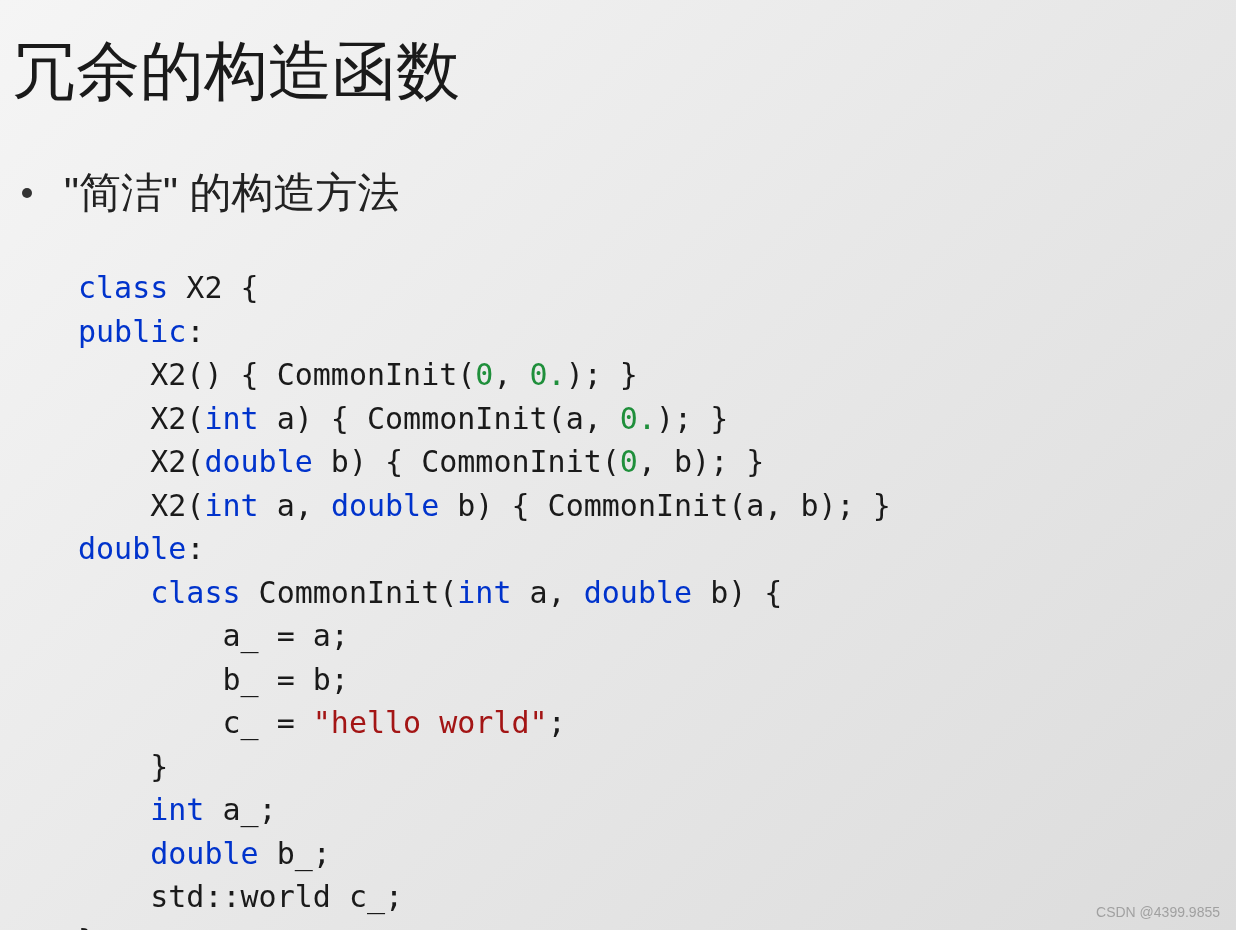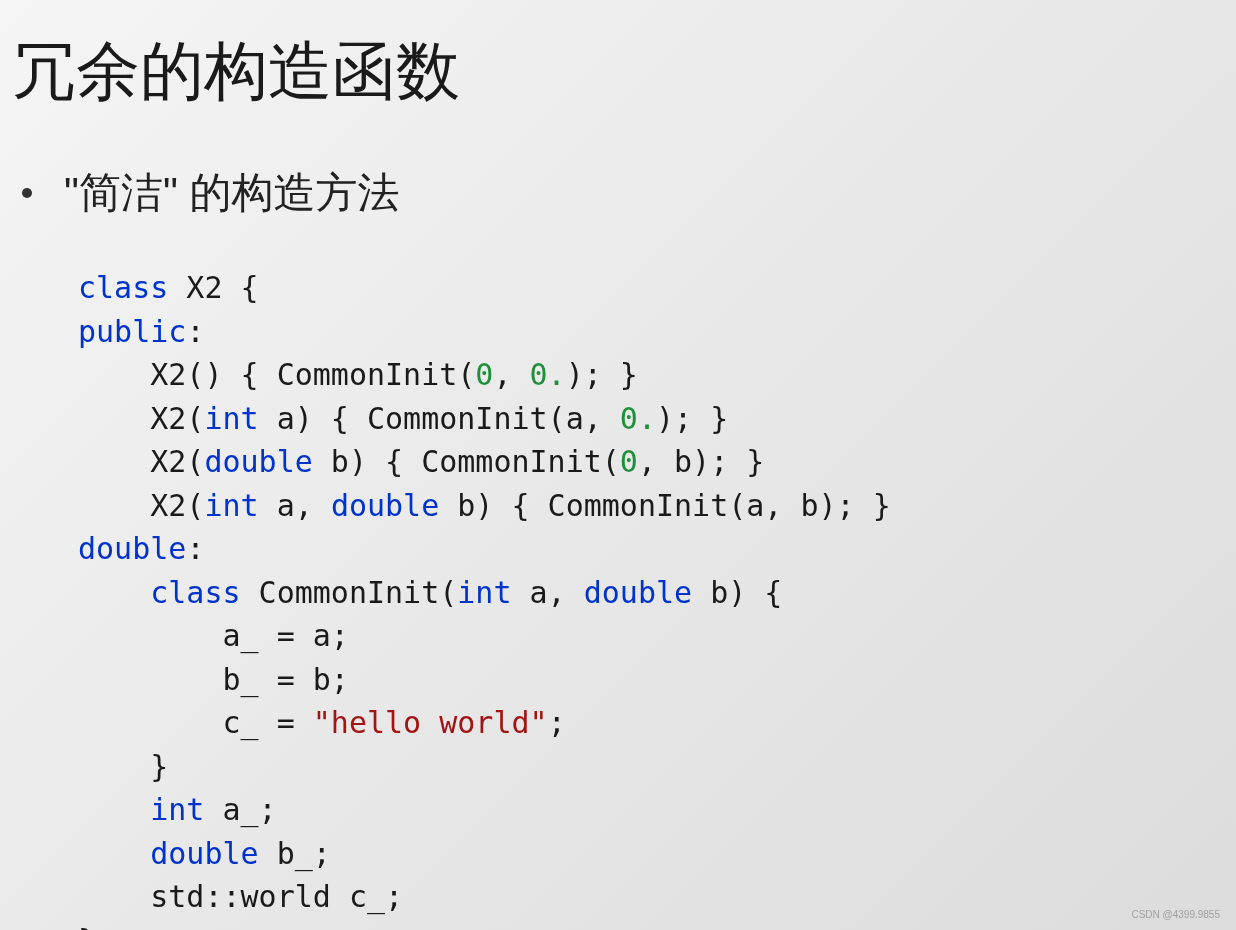--- a/index.html
+++ b/index.html
@@ -54,21 +54,21 @@
     padding-top: 45px;
   }
   .kw   { color: #0033cc; }
   .num  { color: #1f8f3b; }
   .str  { color: #a31515; }
   .watermark {
     position: absolute;
     right: 16px;
     bottom: 10px;
     font-family: sans-serif;
-    font-size: 10px;
+    font-size: 14px;
     color: rgba(120,120,120,0.6);
   }
 </style>
 </head>
 <body>
 
 <div class="slide">
 
   <div class="title">冗余的构造函数</div>
 

